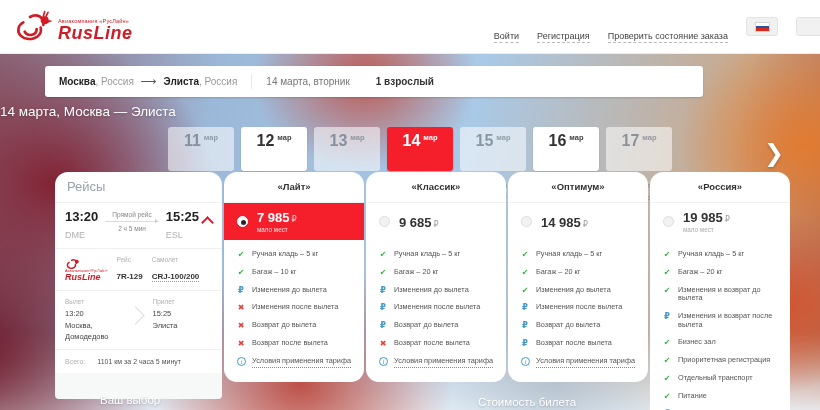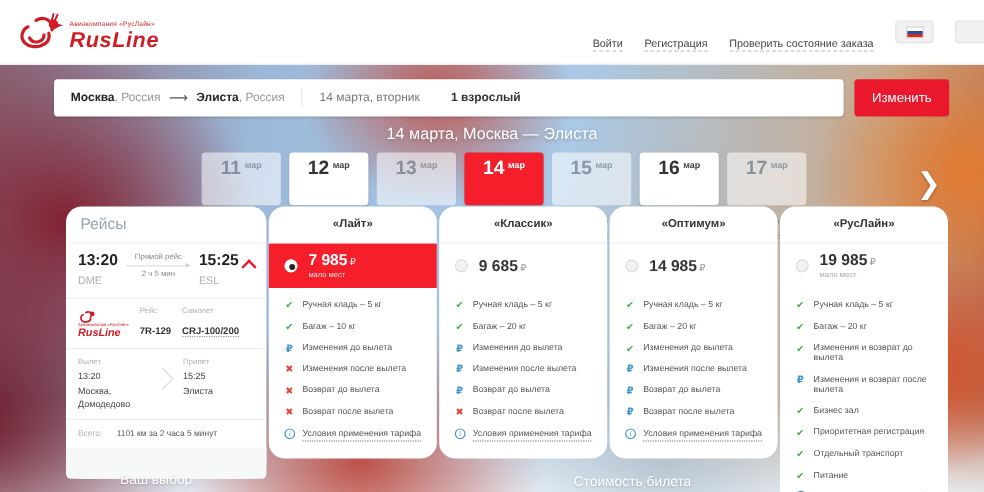--- a/index.html
+++ b/index.html
@@ -34,21 +34,21 @@
   
   .searchbar{position:absolute;left:45px;top:12px;width:658px;height:31px;background:#fff;border-radius:3px;display:flex;align-items:center;font-size:10px;color:#999;padding:0 14px;box-sizing:border-box;cursor:pointer;box-shadow:0 1px 2px rgba(0,0,0,.15);}
   .searchbar b{color:#222;font-weight:bold;}
   .sb-arrow{color:#555;margin:0 7px;font-size:11px;}
   .sb-sep{width:1px;height:15px;background:#e8e8e8;margin:0 14px;}
   .sb-date{color:#777;}
   .sb-pax{color:#333;font-weight:bold;margin-left:26px;}
   .changebtn{position:absolute;left:712px;top:12px;width:79px;height:31px;background:#e9182c;border:none;border-radius:3px;color:#fff;font-size:11px;font-family:inherit;cursor:pointer;}
 
   
-  .routehead{position:absolute;left:0;top:50px;width:100%;text-align:center;color:#fff;font-size:13.5px;text-shadow:0 1px 3px rgba(0,0,0,.25);}
+  .routehead{position:absolute;left:0;top:50px;width:100%;text-align:left;color:#fff;font-size:13.5px;text-shadow:0 1px 3px rgba(0,0,0,.25);}
 
   
   .carousel{position:absolute;left:168px;top:73px;display:flex;gap:7px;}
   .dcard{width:66px;height:44px;background:#fff;border-radius:3px;box-sizing:border-box;cursor:pointer;box-shadow:0 1px 2px rgba(0,0,0,.12);}
   .dtop{display:flex;justify-content:center;align-items:flex-start;gap:3px;margin-top:6px;text-align:center;}
   .dnum{font-size:16px;font-weight:bold;color:#333;line-height:1;}
   .dside{display:flex;flex-direction:column;line-height:1;padding-top:1px;gap:40px;}
   .dside b{font-size:7.5px;color:#444;}
   .dside i{font-size:6.5px;color:#999;font-style:normal;margin-top:1px;}
   .dprice{text-align:center;font-size:6.8px;color:#888;margin-top:5px;}
@@ -160,21 +160,20 @@
     <div class="searchbar">
       <b>Москва</b>
         <span>, Россия</span>
       <span class="sb-arrow">⟶</span>
       <b>Элиста</b>
         <span>, Россия</span>
       <span class="sb-sep"></span>
       <span class="sb-date">14 марта, вторник</span>
       <span class="sb-pax">1 взрослый</span>
     </div>
-    <button class="changebtn">Изменить</button>
 
     <div class="routehead">14 марта, Москва — Элиста</div>
 
     <div class="carousel">
         <div class="dcard dis">
           <div class="dtop">
             <span class="dnum">11</span>
             <span class="dside">
               <b>мар</b>
               <i>сб</i>
@@ -412,21 +411,21 @@
                 <span class="fi ruble">₽</span>
                 <span class="ftx">Возврат после вылета</span>
               </li>
               <li>
                 <span class="fi info">i</span>
                 <span class="ftx link">Условия применения тарифа</span>
               </li>
             </ul>
           </div>
           <div class="col fare tall">
-            <div class="fhead">«РусЛайн»</div>
+            <div class="fhead">«Россия»</div>
             <div class="fprice">
               <span class="radio"></span>
               <span class="pwrap"><span class="pval">19 985</span><span class="prub">₽</span><span class="pnote">мало мест</span></span>
             </div>
             <ul class="feats">
               <li>
                 <span class="fi check">✔</span>
                 <span class="ftx">Ручная кладь – 5 кг</span>
               </li>
               <li>

